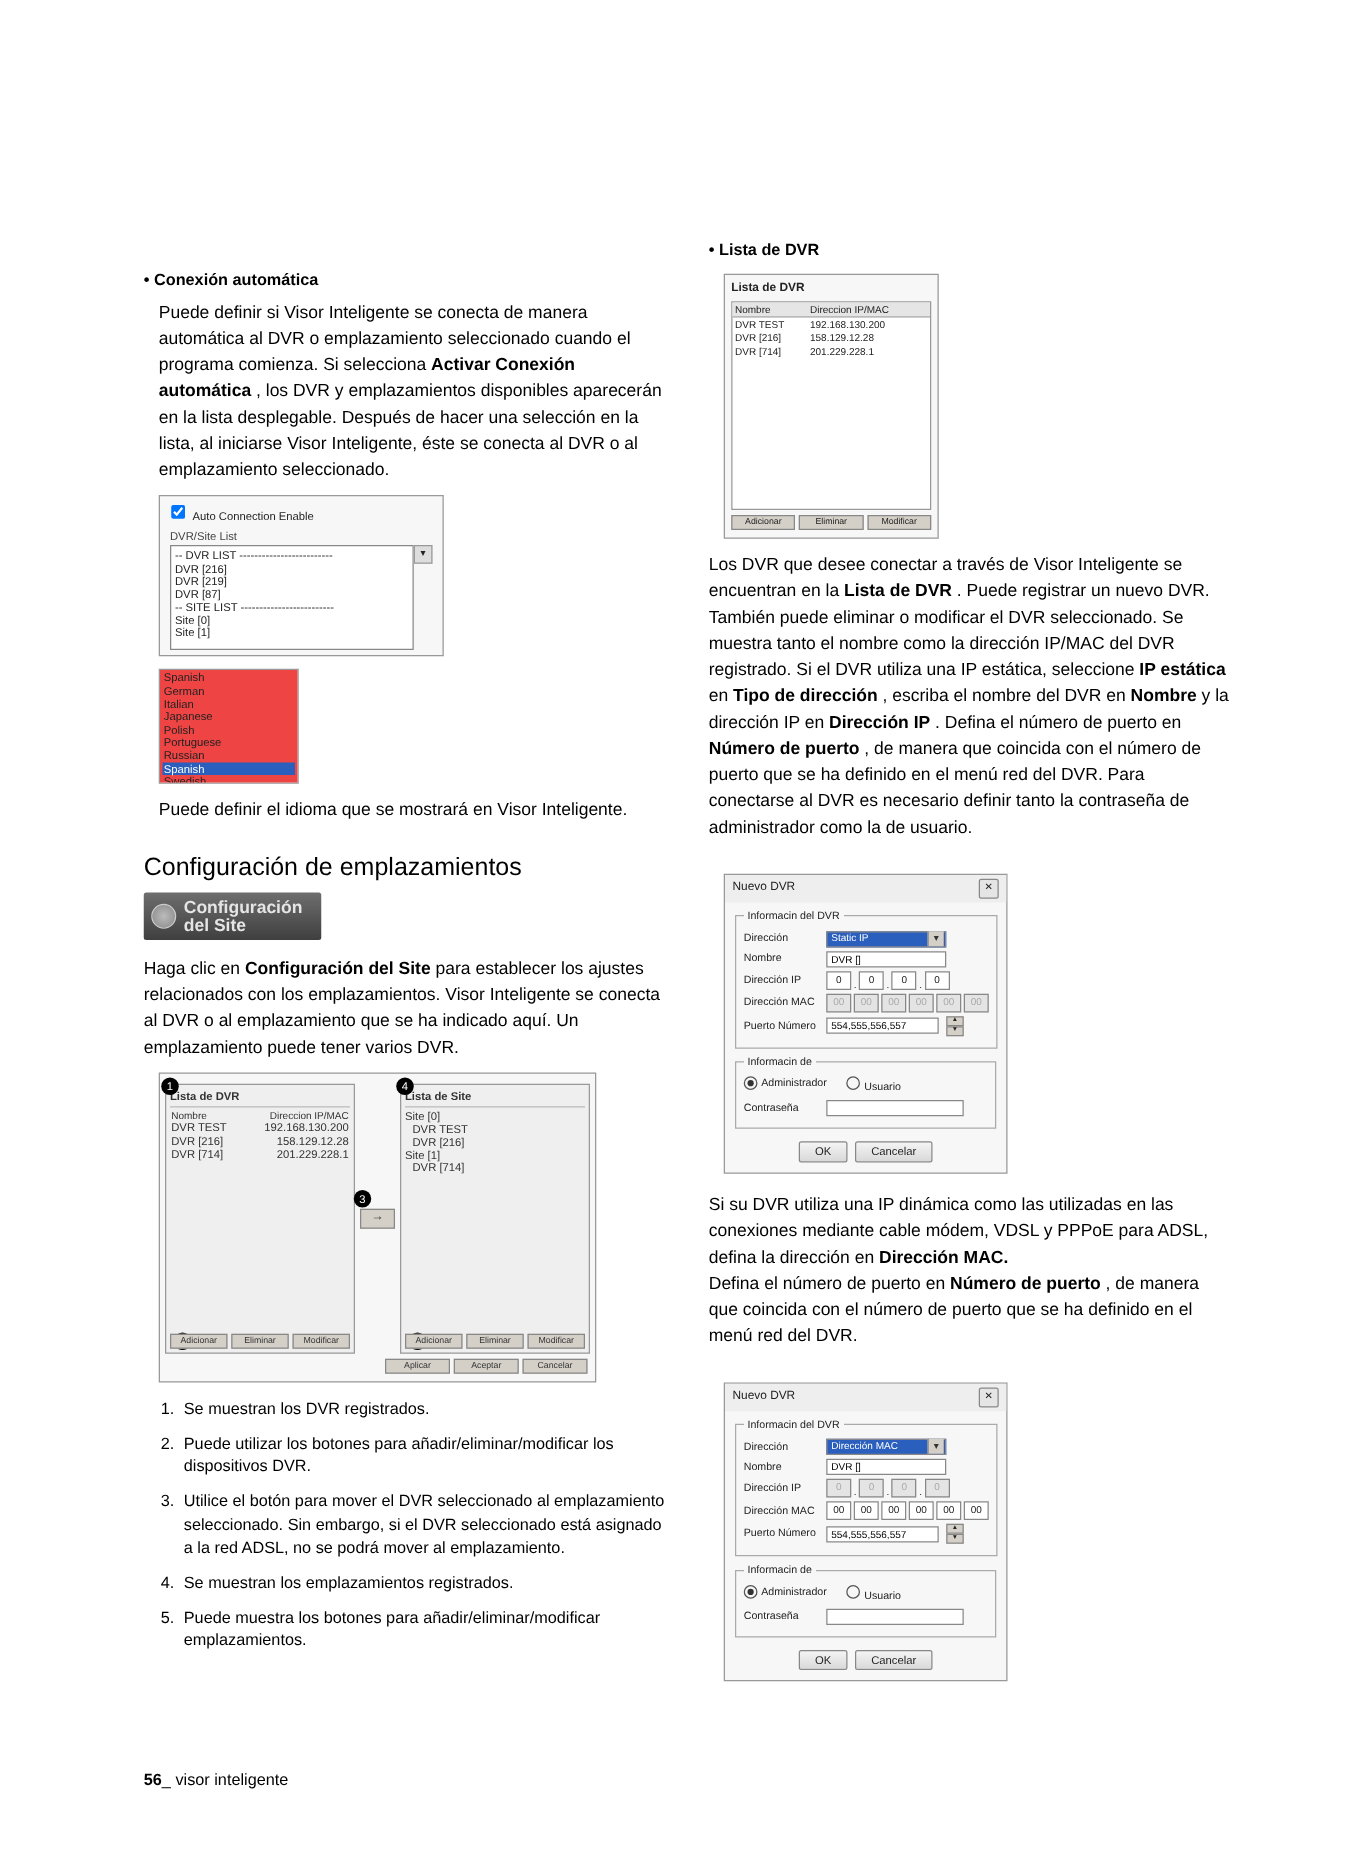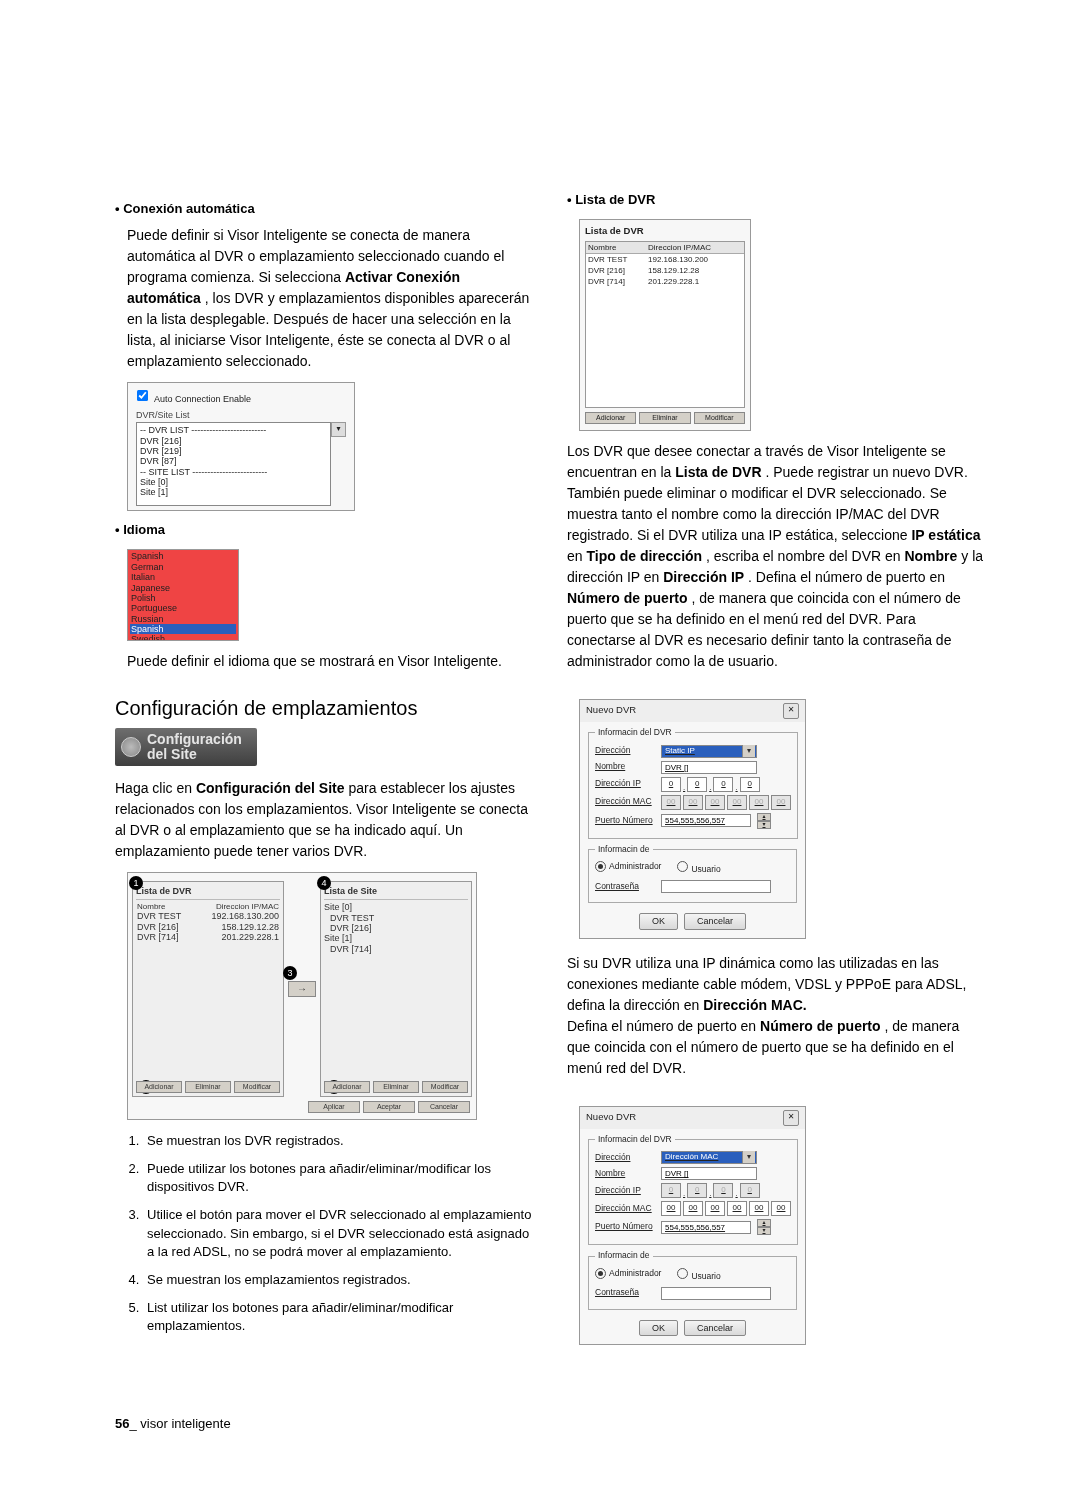--- a/index.html
+++ b/index.html
@@ -272,21 +272,20 @@
     margin: 6px 8px;
     padding: 4px 6px 6px 6px;
   }
   .nuevo legend { font-size: 8.5px; padding: 0 3px; }
   .nuevo .frow {
     display: flex;
     align-items: center;
     gap: 4px;
     margin: 3px 0;
     font-size: 8.5px;
-    text-decoration: underline;
   }
   .nuevo .frow label { flex: 0 0 62px; text-align: left; }
   .nuevo .inp, .nuevo .sel {
     border: 1px solid #888; background: #fff;
     height: 13px; font-size: 8px;
     padding: 0 3px;
     box-sizing: border-box;
   }
   .nuevo .sel { width: 96px; padding-right: 12px; position: relative; }
   .nuevo .sel.hl { background: #2a5fbd; color: #fff; }
@@ -342,21 +341,20 @@
           <div>DVR [216]</div>
           <div>DVR [219]</div>
           <div>DVR [87]</div>
           <div>-- SITE LIST -------------------------</div>
           <div>Site [0]</div>
           <div>Site [1]</div>
         </div>
       </div>
     </div>
 
-    <div class="bullet-head">Idioma</div>
     <div class="panel lang">
       <div class="list">
         <div>Spanish</div>
         <div>German</div>
         <div>Italian</div>
         <div>Japanese</div>
         <div>Polish</div>
         <div>Portuguese</div>
         <div>Russian</div>
         <div class="sel">Spanish</div>
@@ -437,21 +435,21 @@
         <div class="mini-btn" style="flex:0 0 50px;">Aceptar</div>
         <div class="mini-btn" style="flex:0 0 50px;">Cancelar</div>
       </div>
     </div>
 
     <ol class="numlist">
       <li>Se muestran los DVR registrados.</li>
       <li>Puede utilizar los botones para añadir/eliminar/modificar los dispositivos DVR.</li>
       <li>Utilice el botón para mover el DVR seleccionado al emplazamiento seleccionado. Sin embargo, si el DVR seleccionado está asignado a la red ADSL, no se podrá mover al emplazamiento.</li>
       <li>Se muestran los emplazamientos registrados.</li>
-      <li>List utilizar los botones para añadir/eliminar/modificar emplazamientos.</li>
+      <li>Puede muestra los botones para añadir/eliminar/modificar emplazamientos.</li>
     </ol>
   </div>
 
   <div class="col">
 
     <div class="bullet-head">Lista de DVR</div>
 
     <div class="panel dvrlist">
       <div class="hdr">Lista de DVR</div>
       <div class="tbl">

